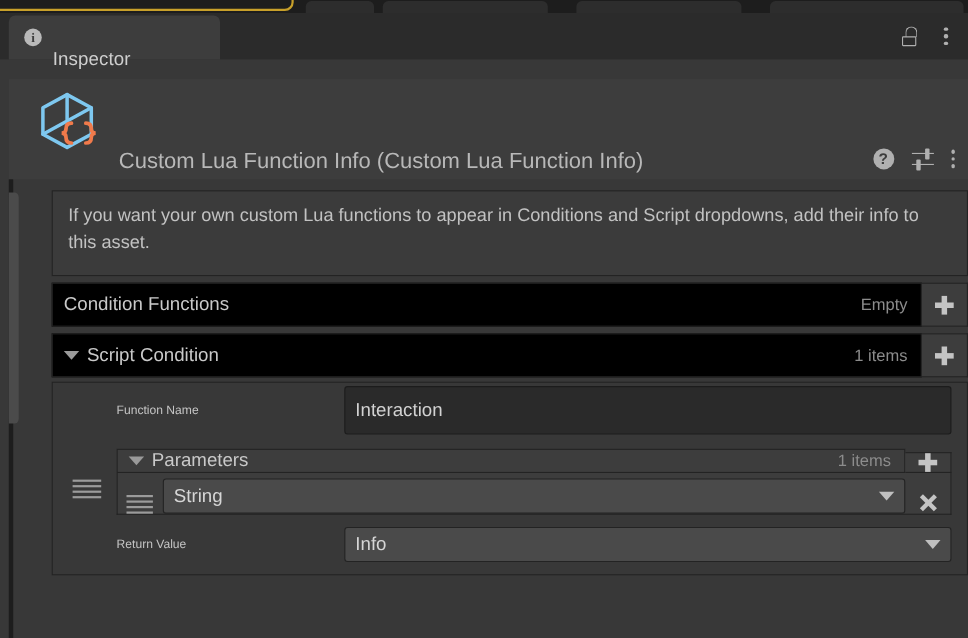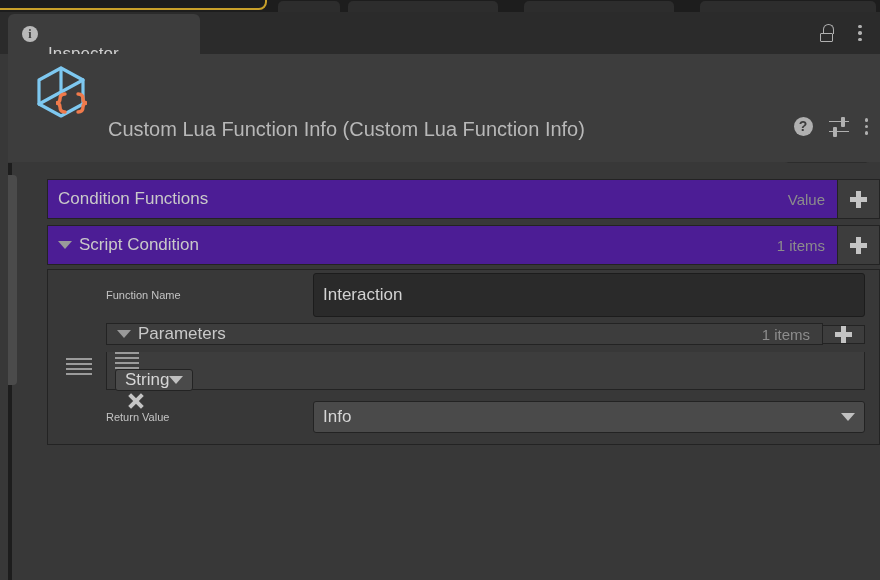--- a/index.html
+++ b/index.html
@@ -124,21 +124,21 @@
   .kebab i {
     display: block;
     width: 3.5px; height: 3.5px;
     border-radius: 50%;
     background: #b0b0b0;
   }
 
   
   .asset-header {
     position: absolute;
-    left: 8px; top: 54px;
+    left: 8px; top: 72px;
     width: 872px; height: 108px;
     background: #3d3d3d;
   }
   .so-icon {
     position: absolute;
     left: 22px; top: 8px;
     width: 64px; height: 64px;
   }
   .asset-title {
     position: absolute;
@@ -233,21 +233,21 @@
   
   .list-row {
     position: relative;
     margin-top: 6px;
     height: 40px;
     display: flex;
     align-items: stretch;
   }
   .list-main {
     flex: 1;
-    background: #4c1d95;
+    background: #000000;
     border: 1px solid #232323;
     box-sizing: border-box;
     display: flex;
     align-items: center;
     padding: 0 12px 0 10px;
   }
   .foldout {
     width: 0; height: 0;
     border-left: 7px solid transparent;
     border-right: 7px solid transparent;
@@ -361,42 +361,41 @@
     display: block;
     width: 26px; height: 2px;
     background: #9b9b9b;
   }
   .outer-handle {
     position: absolute;
     left: 18px; top: 42px;
   }
   .params-header {
     display: flex;
-    align-items: center;
+    align-items: flex-end;
     height: 36px;
   }
   .params-main {
     flex: 1;
     background: #3d3d3d;
     border: 1px solid #232323;
     box-sizing: border-box;
     display: flex;
     align-items: center;
     padding: 0 12px 0 10px;
   }
   .param-item-row {
     display: flex;
-    align-items: flex-start;
+    align-items: flex-end;
     height: 38px;
     border: 1px solid #232323;
     border-top: none;
     background: #3d3d3d;
     padding: 0 10px 0 8px;
     box-sizing: border-box;
-    flex-direction: column;
   }
   .param-item-row .drag-handle { margin-right: 9px; }
   .param-item-row .drag-handle span { width: 24px; }
   .x-glyph {
     width: 20px; height: 20px;
     position: relative;
     flex: none;
   }
   .x-glyph::before, .x-glyph::after {
     content: "";
@@ -474,25 +473,26 @@
     </div>
     <div class="open-btn">Open</div>
   </div>
 
   <div class="body-area">
     <div class="left-rail"></div>
     <div class="rail-thumb"></div>
 
     <div class="panel">
 
+      <div class="helpbox">If you want your own custom Lua functions to appear in Conditions and Script dropdowns, add their info to this asset.</div>
 
       <div class="list-row">
         <div class="list-main">
           <span class="list-title">Condition Functions</span>
-          <span class="list-count">Value</span>
+          <span class="list-count">Empty</span>
         </div>
         <div class="plus-cell">
           <span class="plus-glyph"></span>
         </div>
       </div>
 
       <div class="list-row">
         <div class="list-main">
           <span class="foldout"></span>
           <span class="list-title">Script Condition</span>

